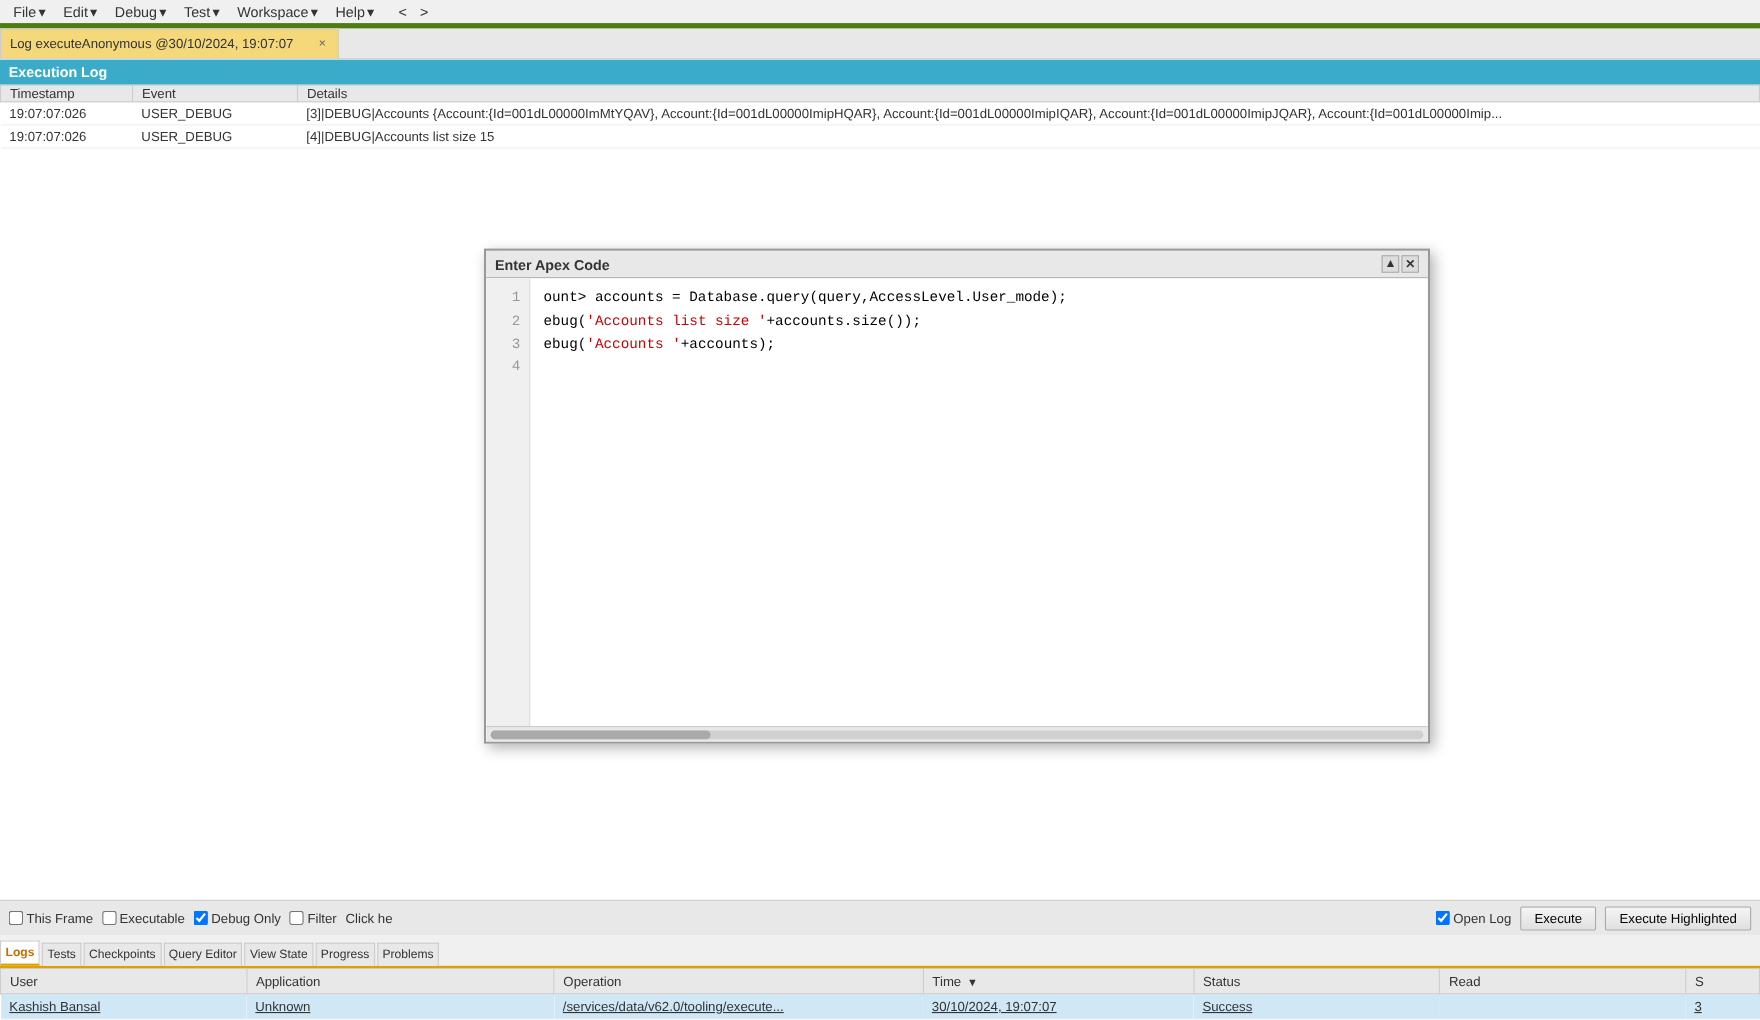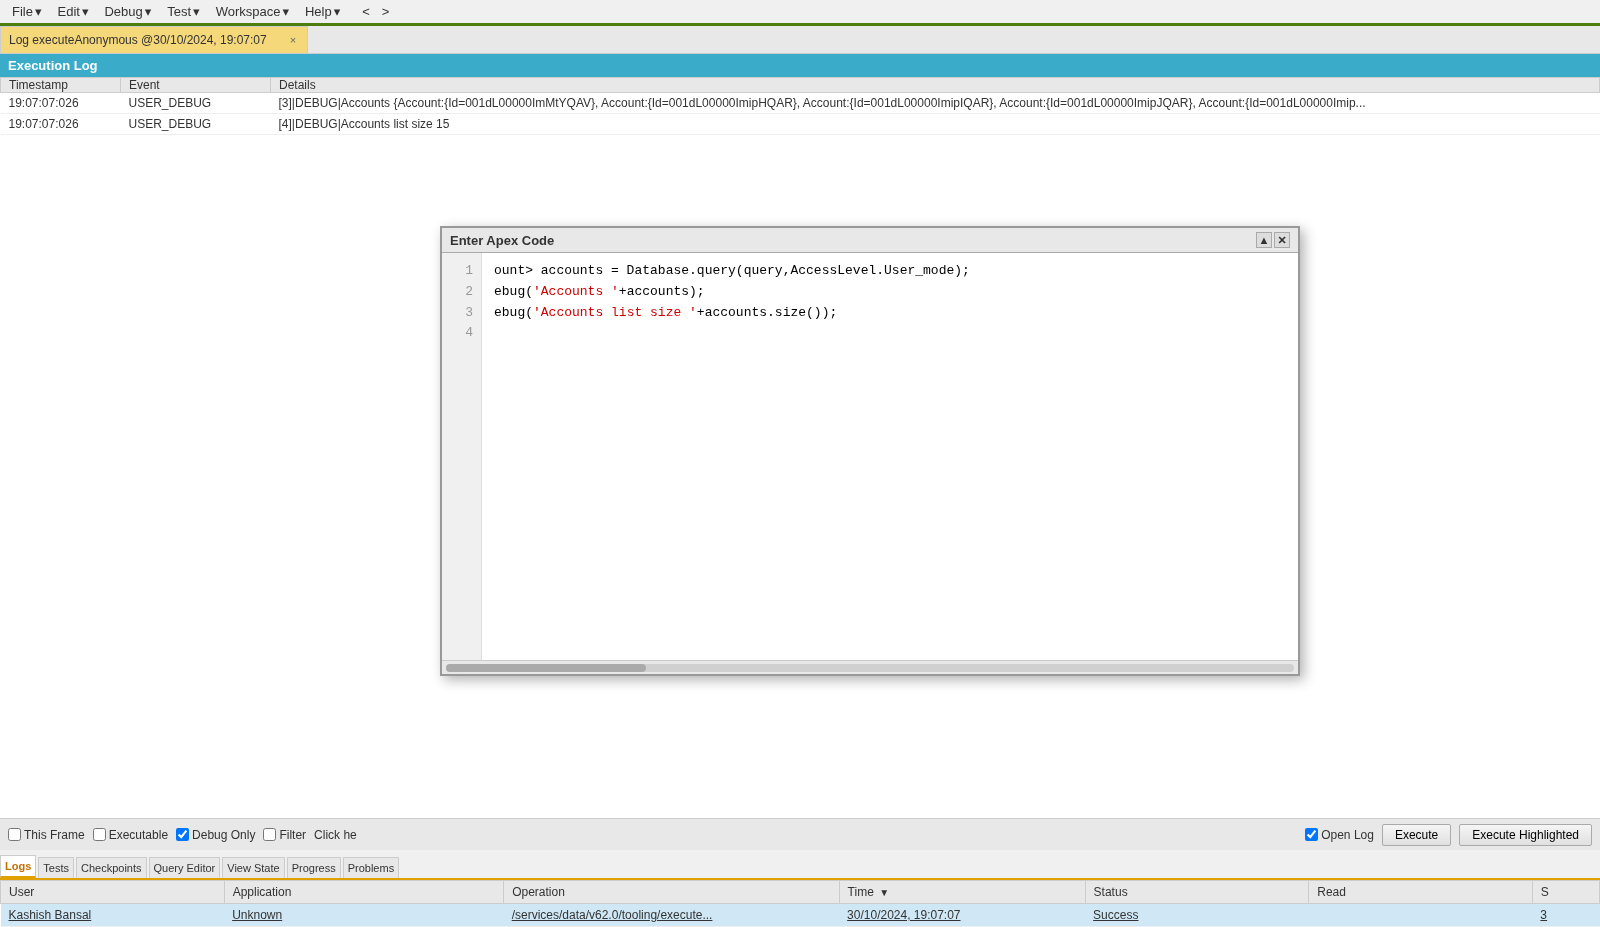--- a/index.html
+++ b/index.html
@@ -2,21 +2,21 @@
 <html><head>
   <meta charset="utf-8">
   <style>
     * { box-sizing: border-box; margin: 0; padding: 0; }
     body { font-family: Arial, sans-serif; font-size: 13px; background: #f3f3f3; color: #333; overflow: hidden; width: 1600px; height: 927px; }
 
     
     .menubar {
       display: flex; align-items: center;
       background: #f0f0f0;
-      border-bottom: 3px solid #4d7c0f;
+      border-bottom: 5px solid #4d7c0f;
       height: 26px;
       padding: 0 4px;
     }
     .menubar-item {
       padding: 2px 8px;
       cursor: pointer;
       font-size: 13px;
       display: flex; align-items: center; gap: 2px;
     }
     .menubar-sep { margin: 0 4px; color: #999; }
@@ -425,24 +425,24 @@
           <div>1</div>
           <div>2</div>
           <div>3</div>
           <div>4</div>
         </div>
         <div class="code-lines">
           <div class="code-line">
             <span class="code-black">ount&gt; accounts = Database.query(query,AccessLevel.User_mode);</span>
           </div>
           <div class="code-line">
-            <span class="code-black">ebug(</span><span class="code-string">'Accounts '</span><span class="code-black">+accounts);</span>
+            <span class="code-black">ebug(</span><span class="code-string">'Accounts list size '</span><span class="code-black">+accounts.size());</span>
           </div>
           <div class="code-line">
-            <span class="code-black">ebug(</span><span class="code-string">'Accounts list size '</span><span class="code-black">+accounts.size());</span>
+            <span class="code-black">ebug(</span><span class="code-string">'Accounts '</span><span class="code-black">+accounts);</span>
           </div>
         </div>
       </div>
       <div class="scrollbar-area">
         <div class="scrollbar-track">
           <div class="scrollbar-thumb"></div>
         </div>
       </div>
     </div>
   </div>

